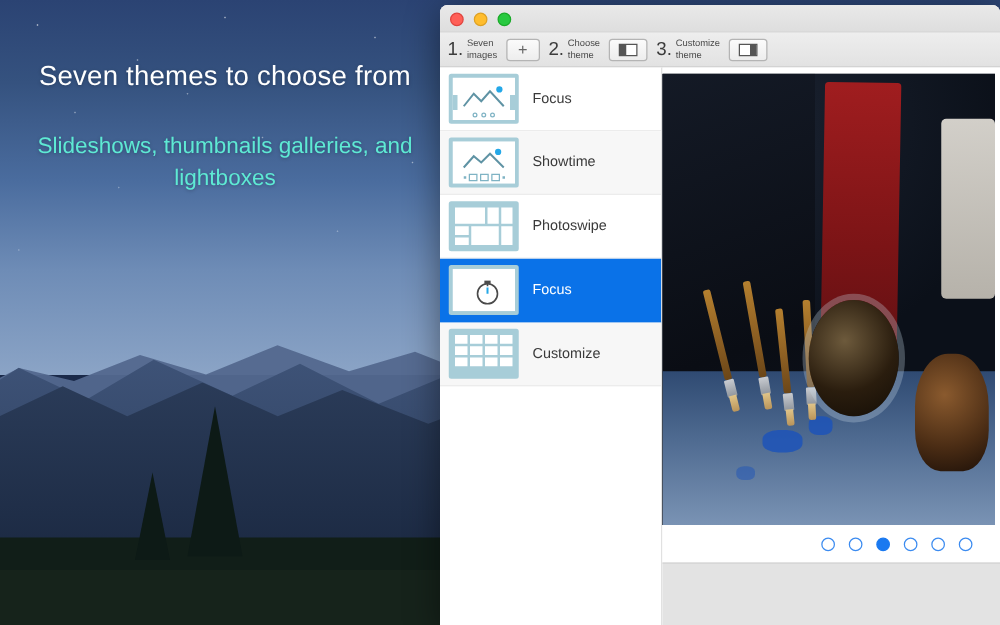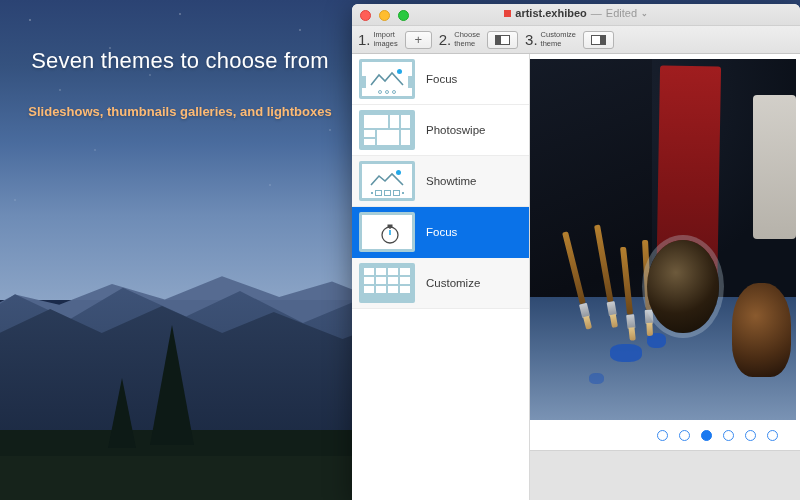--- a/index.html
+++ b/index.html
@@ -68,22 +68,22 @@
 
   .promo {
     position:absolute; left:0; top:46px; width:360px;
     text-align:center; color:#ffffff;
     text-shadow: 0 1px 3px rgba(0,0,0,.25);
   }
   .promo h1 {
     font-size:22px; font-weight:300; line-height:1.32; letter-spacing:.2px;
   }
   .promo p {
-    margin-top:28px; font-size:13px; font-weight:700; line-height:1.45;
-    color:#fdba74;
+    margin-top:28px; font-size:18px; font-weight:400; line-height:1.45;
+    color:#5eead4;
   }
 
   
   #window {
     position:absolute; left:352px; top:4px;
     width:448px; height:496px;
     background:#ffffff;
     border-radius:6px 6px 0 0;
     box-shadow:0 6px 28px rgba(0,0,0,.45);
     overflow:hidden;
@@ -231,35 +231,28 @@
   </div>
 
   <div id="window">
 
     <div class="titlebar">
       <div class="lights">
         <span class="light red"></span>
         <span class="light yellow"></span>
         <span class="light green"></span>
       </div>
-      <div class="doc-title">
-        <span class="doc-dot"></span>
-        <span>artist.exhibeo</span>
-        <span class="doc-edited">—</span>
-        <span class="doc-edited">Edited</span>
-        <span class="doc-chev">⌄</span>
-      </div>
     </div>
 
     <div class="toolbar">
 
       <div class="step">
         <span class="step-num">1.</span>
         <span class="step-lbl">
-          <span>Import</span><br>
+          <span>Seven</span><br>
           <span>images</span>
         </span>
       </div>
       <div class="tb-btn">
         <span class="plus">+</span>
       </div>
 
       <div class="step">
         <span class="step-num">2.</span>
         <span class="step-lbl">
@@ -299,50 +292,50 @@
             <div class="dotrow">
                 <span class="d"></span>
                 <span class="d"></span>
                 <span class="d"></span>
               </div>
           </div>
           <span class="theme-label">Focus</span>
         </div>
 
 
-        <div class="theme-row">
-          <div class="thumb">
-            <div class="gridbg"></div>
-            <div class="cell" style="left:2px;  top:2px;  width:24px; height:13px;"></div>
-            <div class="cell" style="left:28px; top:2px;  width:9px;  height:13px;"></div>
-            <div class="cell" style="left:39px; top:2px;  width:9px;  height:13px;"></div>
-            <div class="cell" style="left:2px;  top:17px; width:11px; height:7px;"></div>
-            <div class="cell" style="left:15px; top:17px; width:22px; height:15px;"></div>
-            <div class="cell" style="left:39px; top:17px; width:9px;  height:15px;"></div>
-            <div class="cell" style="left:2px;  top:26px; width:11px; height:6px;"></div>
-          </div>
-          <span class="theme-label">Photoswipe</span>
-        </div>
-
         <div class="theme-row alt">
           <div class="thumb">
             <div class="inner"></div>
             <svg class="mtn-svg" width="38" height="18" viewBox="0 0 38 18">
               <polyline points="3,15 11,6 17,11 24,4 35,15" fill="none" stroke="#5f93a4" stroke-width="1.6"></polyline>
             </svg>
             <span class="bluedot" style="right:11px; top:6px;"></span>
             <div class="sqrow">
               <span class="tiny"></span>
               <span class="s"></span>
                 <span class="s"></span>
                 <span class="s"></span>
               <span class="tiny"></span>
             </div>
           </div>
           <span class="theme-label">Showtime</span>
+        </div>
+
+        <div class="theme-row">
+          <div class="thumb">
+            <div class="gridbg"></div>
+            <div class="cell" style="left:2px;  top:2px;  width:24px; height:13px;"></div>
+            <div class="cell" style="left:28px; top:2px;  width:9px;  height:13px;"></div>
+            <div class="cell" style="left:39px; top:2px;  width:9px;  height:13px;"></div>
+            <div class="cell" style="left:2px;  top:17px; width:11px; height:7px;"></div>
+            <div class="cell" style="left:15px; top:17px; width:22px; height:15px;"></div>
+            <div class="cell" style="left:39px; top:17px; width:9px;  height:15px;"></div>
+            <div class="cell" style="left:2px;  top:26px; width:11px; height:6px;"></div>
+          </div>
+          <span class="theme-label">Photoswipe</span>
         </div>
 
         <div class="theme-row selected">
           <div class="thumb">
             <div class="inner"></div>
             <svg style="position:absolute; left:17px; top:8px;" width="22" height="22" viewBox="0 0 22 22">
               <circle cx="11" cy="12" r="8" fill="none" stroke="#4a4a4a" stroke-width="1.3"></circle>
               <rect x="8.5" y="1.5" width="5" height="2.6" fill="#4a4a4a"></rect>
               <line x1="11" y1="4" x2="11" y2="6" stroke="#4a4a4a" stroke-width="1.3"></line>
               <line x1="11" y1="7" x2="11" y2="12" stroke="#24a8e8" stroke-width="1.6"></line>

